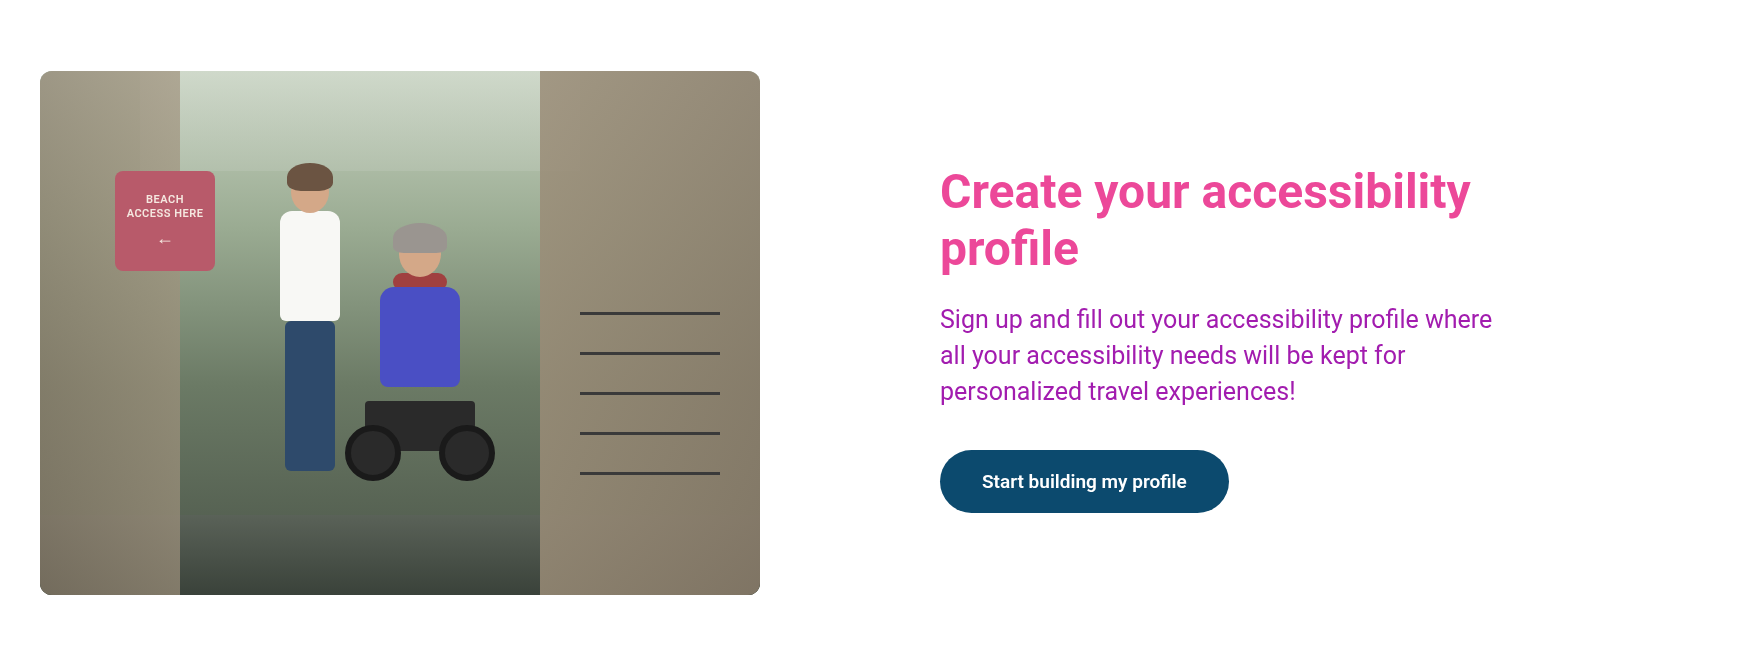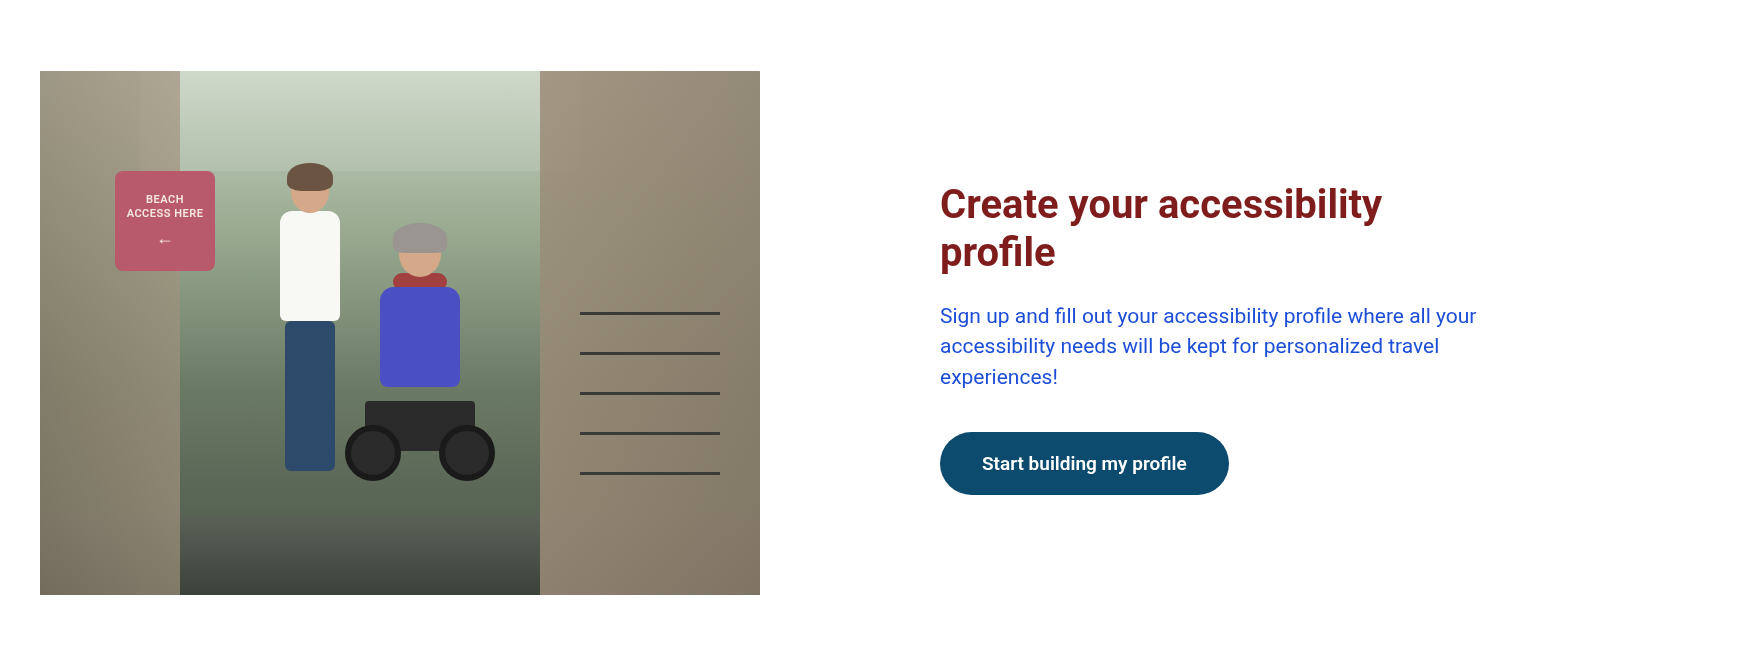--- a/index.html
+++ b/index.html
@@ -22,21 +22,21 @@
       width: 100%;
       height: 100%;
       padding: 30px 40px;
       gap: 180px;
     }
     
     .image-panel {
       flex-shrink: 0;
       width: 720px;
       height: 524px;
-      border-radius: 1px;
+      border-radius: 12px;
       overflow: hidden;
       position: relative;
       background: linear-gradient(135deg, #8a9b8e 0%, #a8b5a0 50%, #7a8574 100%);
     }
     
     .image-scene {
       width: 100%;
       height: 100%;
       position: relative;
     }
@@ -249,30 +249,30 @@
       background: linear-gradient(180deg, #5a6258 0%, #3a423a 100%);
     }
     
     .content-panel {
       flex: 1;
       max-width: 560px;
       padding-top: 10px;
     }
     
     .heading {
-      font-size: 40px;
+      font-size: 48px;
       font-weight: 700;
-      color: #7f1d1d;
+      color: #ec4899;
       margin-bottom: 24px;
       line-height: 1.2;
     }
     
     .description {
-      font-size: 21px;
-      color: #1d4ed8;
+      font-size: 25px;
+      color: #a21caf;
       line-height: 1.45;
       margin-bottom: 40px;
     }
     
     .cta-button {
       display: inline-block;
       background: #0c4a6e;
       color: #ffffff;
       font-size: 19px;
       font-weight: 600;

